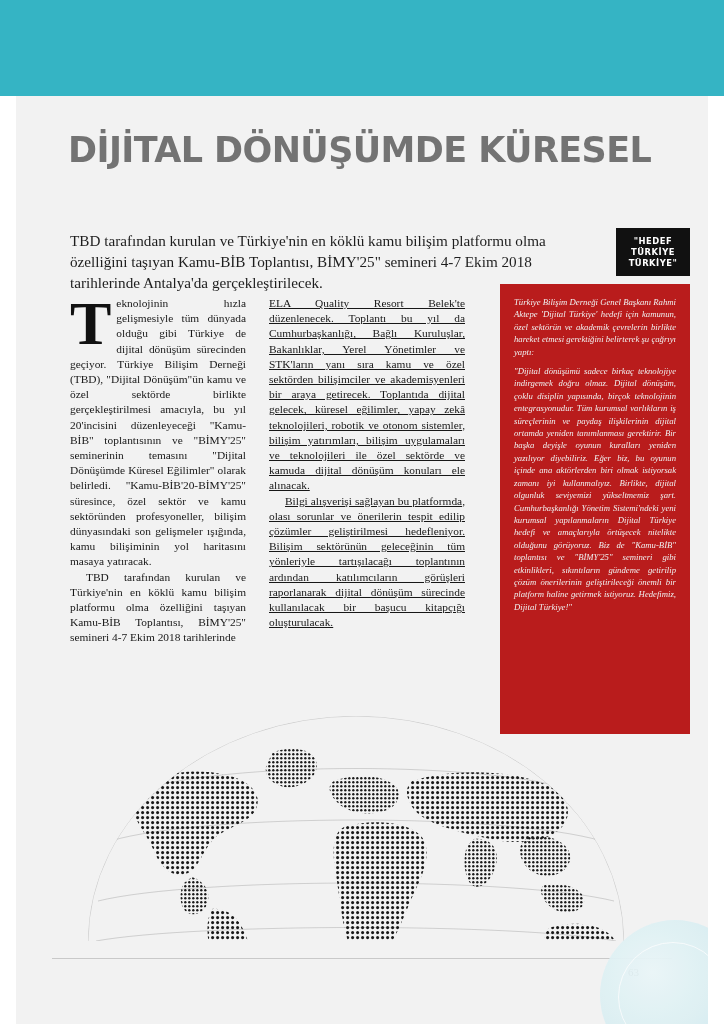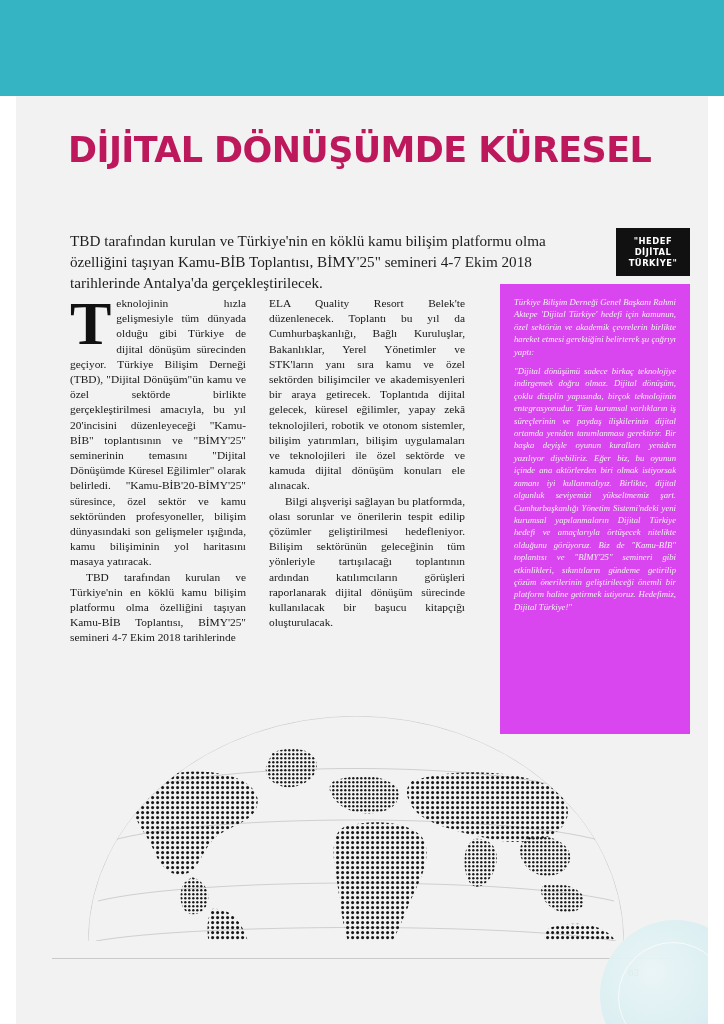--- a/index.html
+++ b/index.html
@@ -49,21 +49,21 @@
   .headline {
     position: absolute;
     left: 52px;
     top: 34px;
     width: 620px;
     font-family: "DejaVu Sans", sans-serif;
     font-weight: bold;
     font-size: 35px;
     line-height: 40px;
     letter-spacing: -0.6px;
-    color: #be185d;
+    color: #737373;
     text-transform: uppercase;
   }
   .headline .l2 { display: block; }
 
   
   .lede {
     position: absolute;
     left: 54px;
     top: 134px;
     width: 520px;
@@ -94,21 +94,21 @@
   }
   .hedef-label span { display: block; }
 
   
   .quote-box {
     position: absolute;
     left: 484px;
     top: 188px;
     width: 190px;
     height: 450px;
-    background: #d946ef;
+    background: #b91c1c;
     color: #ffffff;
   }
   .quote-inner {
     position: absolute;
     left: 14px;
     top: 12px;
     width: 162px;
     font-family: "Liberation Serif", serif;
     font-style: italic;
     font-size: 8.7px;
@@ -124,21 +124,21 @@
     font-family: "Liberation Serif", serif;
     font-size: 11.4px;
     line-height: 15.2px;
     color: #171717;
     text-align: justify;
   }
   .col p { margin: 0 0 0 0; text-indent: 16px; }
   .col p.first { text-indent: 0; }
 
   #col1 { left: 54px; top: 200px; width: 176px; }
-  #col2 { left: 253px; top: 200px; width: 196px; }
+  #col2 { left: 253px; top: 200px; width: 196px; text-decoration: underline; }
 
   
   .dropcap {
     float: left;
     font-family: "Liberation Serif", serif;
     font-weight: bold;
     font-size: 62px;
     line-height: 50px;
     padding: 2px 5px 0 0;
     color: #111111;
@@ -206,21 +206,21 @@
 
       <div class="headline">
         <span class="l1">DİJİTAL DÖNÜŞÜMDE KÜRESEL</span>
       </div>
 
       <div class="lede">TBD tarafından kurulan ve Türkiye'nin en köklü kamu bilişim platformu olma özelliğini taşıyan Kamu-BİB Toplantısı, BİMY'25" semineri 4-7 Ekim 2018 tarihlerinde Antalya'da gerçekleştirilecek.</div>
 
       <div class="hedef-label">
         <div>
           <span>"HEDEF</span>
-          <span>DİJİTAL</span>
+          <span>TÜRKİYE</span>
           <span>TÜRKİYE"</span>
         </div>
       </div>
 
       <div class="quote-box">
         <div class="quote-inner">
           <p>Türkiye Bilişim Derneği Genel Başkanı Rahmi Aktepe 'Dijital Türkiye' hedefi için kamunun, özel sektörün ve akademik çevrelerin birlikte hareket etmesi gerektiğini belirterek şu çağrıyı yaptı:</p>
           <p>"Dijital dönüşümü sadece birkaç teknolojiye indirgemek doğru olmaz. Dijital dönüşüm, çoklu disiplin yapısında, birçok teknolojinin entegrasyonudur. Tüm kurumsal varlıkların iş süreçlerinin ve paydaş ilişkilerinin dijital ortamda yeniden tanımlanması gerektirir. Bir başka deyişle oyunun kuralları yeniden yazılıyor diyebiliriz. Eğer biz, bu oyunun içinde ana aktörlerden biri olmak istiyorsak zamanı iyi kullanmalıyız. Birlikte, dijital olgunluk seviyemizi yükseltmemiz şart. Cumhurbaşkanlığı Yönetim Sistemi'ndeki yeni kurumsal yapılanmaların Dijital Türkiye hedefi ve amaçlarıyla örtüşecek nitelikte olduğunu görüyoruz. Biz de "Kamu-BİB" toplantısı ve "BİMY'25" semineri gibi etkinlikleri, sıkıntıların gündeme getirilip çözüm önerilerinin geliştirileceği önemli bir platform haline getirmek istiyoruz. Hedefimiz, Dijital Türkiye!"</p>
         </div>
       </div>

